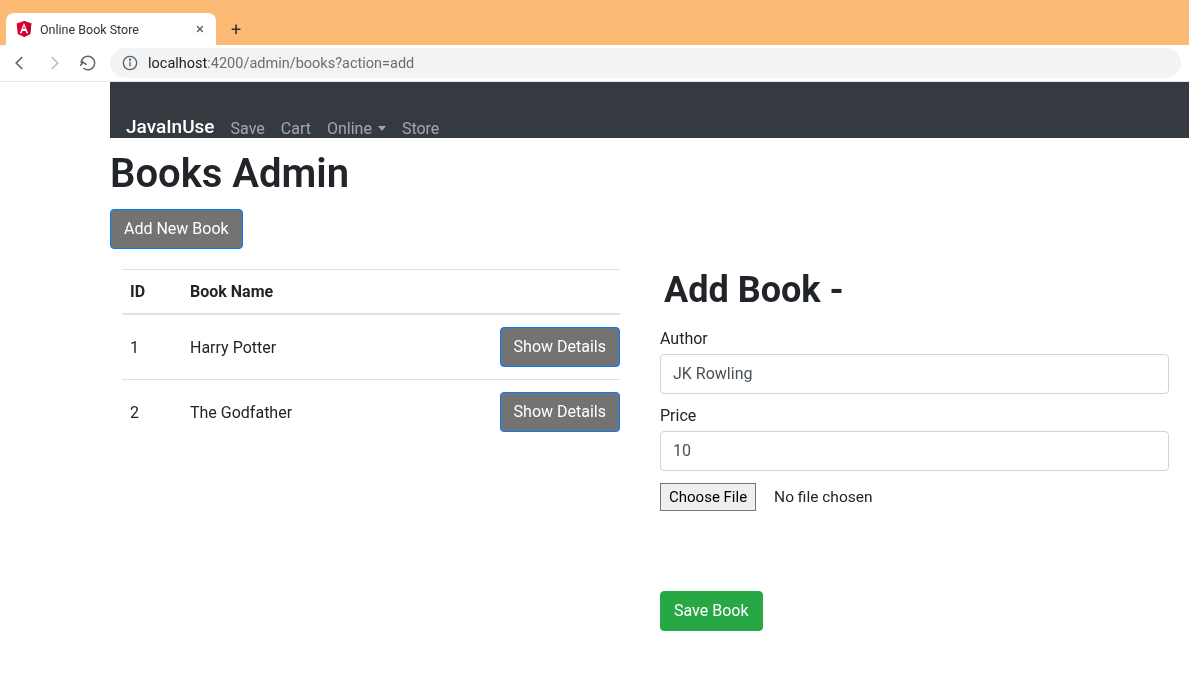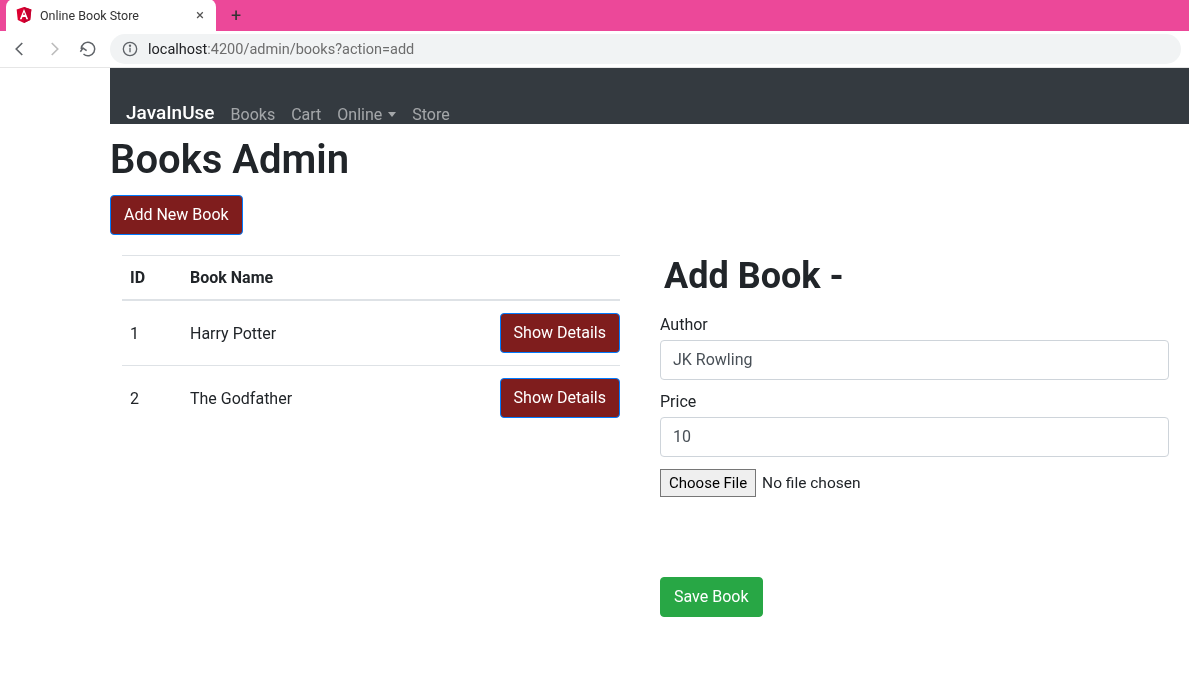--- a/index.html
+++ b/index.html
@@ -1,19 +1,19 @@
 <!DOCTYPE html>
 <html><head>
   <meta charset="utf-8">
   <style>
     * { box-sizing: border-box; margin: 0; padding: 0; }
     body { font-family: 'Segoe UI', -apple-system, BlinkMacSystemFont, Roboto, sans-serif; background: #fff; width: 1189px; height: 691px; overflow: hidden; }
 
     
-    .tab-strip { background: #ec4899; height: 31px; display: flex; align-items: flex-end; padding-left: 6px; }
+    .tab-strip { background: #fdba74; height: 45px; display: flex; align-items: flex-end; padding-left: 6px; }
     .tab { background: #fff; display: flex; align-items: center; height: 32px; padding: 0 10px 0 10px; border-radius: 8px 8px 0 0; min-width: 210px; position: relative; font-size: 12.5px; color: #333; }
     .tab .favicon { width: 16px; height: 16px; margin-right: 8px; display: inline-flex; align-items: center; justify-content: center; }
     .tab .favicon svg { width: 16px; height: 16px; }
     .tab .close { margin-left: auto; font-size: 15px; color: #555; cursor: pointer; padding: 0 2px;}
     .new-tab { width: 28px; height: 28px; display: flex; align-items: center; justify-content: center; color: #333; font-size: 18px; cursor: pointer; margin-left: 6px; margin-bottom: 2px;}
 
     .addr-bar { background: #fff; height: 37px; display: flex; align-items: center; padding: 0 8px; border-bottom: 1px solid #e6e6e6; gap: 10px; justify-content: flex-end; }
     .nav-icon { color: #5f6368; display: flex; align-items: center; justify-content: center; width: 24px; height: 24px; }
     .nav-icon.disabled { color: #bcbcbc; }
     .url-pill { flex: 1; background: #f1f3f4; border-radius: 16px; height: 30px; display: flex; align-items: center; padding: 0 12px; color: #202124; font-size: 14.5px; gap: 10px; }
@@ -24,38 +24,38 @@
     
     .app-wrap { padding-left: 110px; }
     .navbar { background: #343a40; height: 56px; display: flex; align-items: flex-end; padding: 0 16px; gap: 16px; width: 100%; }
     .brand { color: #fff; font-size: 19px; font-weight: 500; }
     .nav-link { color: rgba(255,255,255,0.55); font-size: 16px; text-decoration: none; cursor: pointer; display: flex; align-items: center; gap: 4px; }
     .caret { display: inline-block; width: 0; height: 0; border-left: 4px solid transparent; border-right: 4px solid transparent; border-top: 5px solid rgba(255,255,255,0.55); margin-left: 2px; vertical-align: middle; }
 
     .page { padding: 0 0 20px 0; }
     h1 { font-size: 40px; font-weight: 600; color: #212529; margin: 12px 0 12px 0; }
     .btn { display: inline-block; border: 1px solid transparent; padding: 7px 13px; font-size: 16px; border-radius: 4px; cursor: pointer; line-height: 1.5; font-family: inherit; }
-    .btn-primary { background: #7f1d1d; color: #fff; border-color: #007bff; }
+    .btn-primary { background: #737373; color: #fff; border-color: #007bff; }
     .btn-success { background: #28a745; color: #fff; border-color: #28a745; }
 
     .two-col { display: flex; gap: 40px; margin-top: 20px; }
     .left-col { width: 510px; padding-left: 12px; }
     .right-col { flex: 1; padding-right: 20px; }
 
     table { width: 100%; border-collapse: collapse; }
     thead th { text-align: left; border-top: 1px solid #dee2e6; border-bottom: 2px solid #dee2e6; padding: 12px 8px; font-weight: 700; color: #212529; font-size: 16px; }
     tbody td { border-bottom: 1px solid #dee2e6; padding: 12px 8px; vertical-align: middle; font-size: 16px; color: #212529; }
     tbody tr:last-child td { border-bottom: none; }
     td.action-cell { text-align: right; padding-right: 0; }
 
     h2 { font-size: 36px; font-weight: 700; color: #212529; margin: 0 0 18px 4px; }
     .form-group { margin-bottom: 12px; }
     .form-group label { display: block; font-size: 16px; color: #212529; margin-bottom: 6px; }
     .form-control { width: 100%; padding: 7px 12px; font-size: 16px; border: 1px solid #ced4da; border-radius: 4px; color: #495057; background: #fff; line-height: 1.5; font-family: inherit; }
-    .file-row { display: flex; align-items: center; gap: 6px; }
+    .file-row { display: flex; align-items: center; gap: 18px; }
     .choose-file { font-family: inherit; font-size: 15px; padding: 4px 8px; border: 1px solid #767676; background: #efefef; cursor: pointer; }
     .nofile { font-size: 15.5px; color: #212529; }
     .save-row { margin-top: 80px; }
   </style>
 </head>
 <body>
 
 <div class="tab-strip">
   <div class="tab">
     <span class="favicon">
@@ -98,21 +98,21 @@
     </span>
     <span class="url-text">
       <span class="host">localhost</span><span class="path">:4200</span><span class="path">/admin/books?action=add</span>
     </span>
   </div>
 </div>
 
 <div class="app-wrap">
   <div class="navbar">
     <span class="brand">JavaInUse</span>
-    <a class="nav-link">Books</a>
+    <a class="nav-link">Save</a>
     <a class="nav-link">Cart</a>
     <a class="nav-link">
         <span>Online</span>
         <span class="caret"></span>
       </a>
     <a class="nav-link">Store</a>
   </div>
 
   <div class="page">
     <h1>Books Admin</h1>

